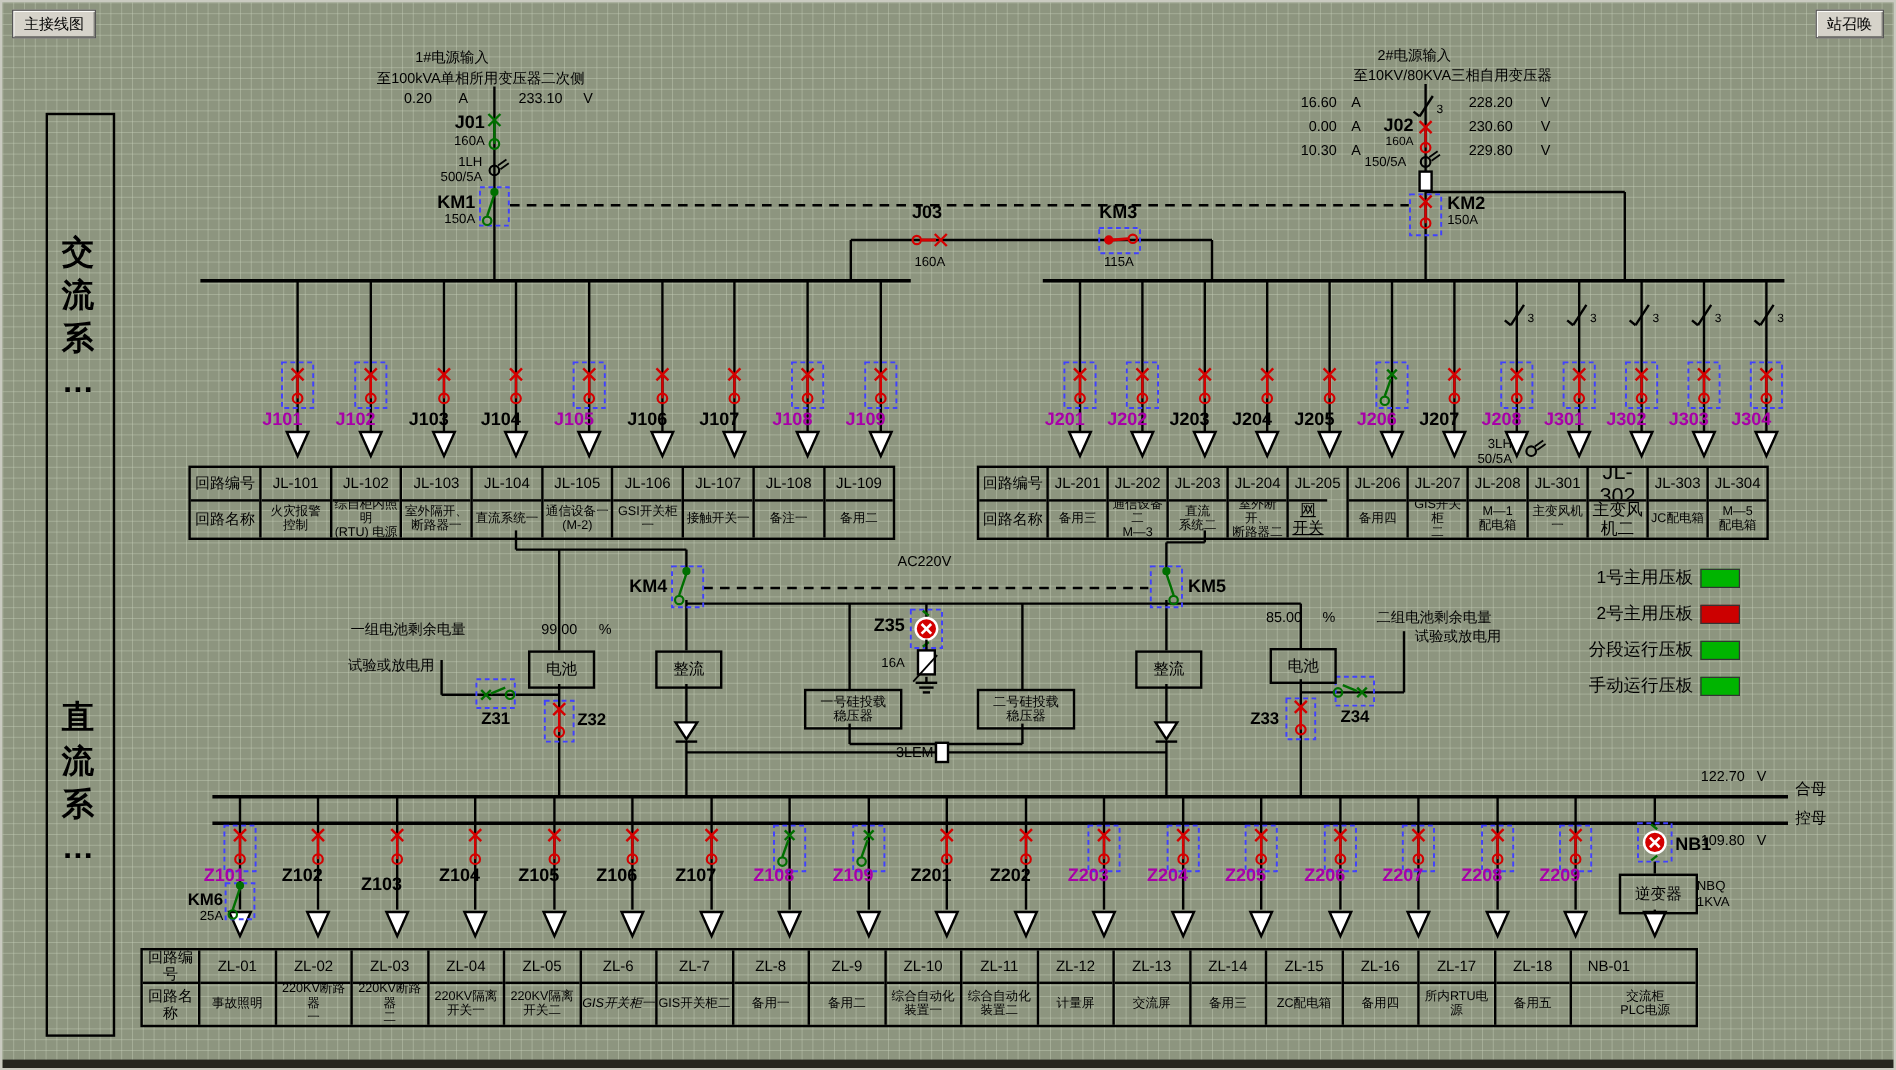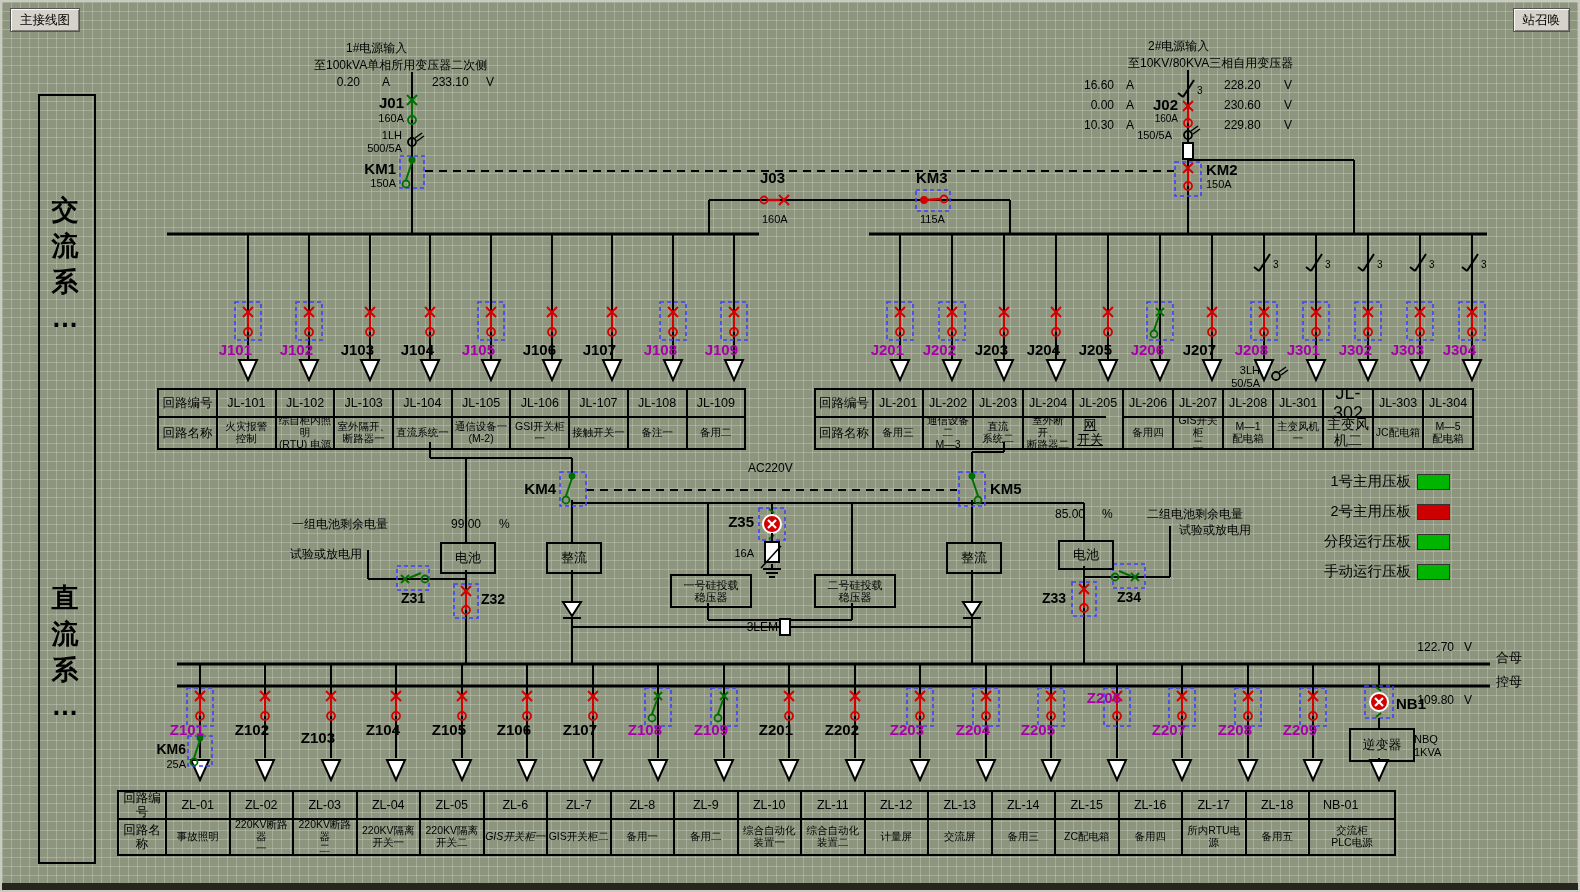--- a/index.html
+++ b/index.html
@@ -697,21 +697,21 @@
       <div class="lbl dev r" style="left: 464px; top: 720px;">Z105</div>
       <div class="lbl dev r" style="left: 529px; top: 720px;">Z106</div>
       <div class="lbl dev r" style="left: 595px; top: 720px;">Z107</div>
       <div class="lbl dev r mag" style="left: 660px; top: 720px;">Z108</div>
       <div class="lbl dev r mag" style="left: 726px; top: 720px;">Z109</div>
       <div class="lbl dev r" style="left: 791px; top: 720px;">Z201</div>
       <div class="lbl dev r" style="left: 857px; top: 720px;">Z202</div>
       <div class="lbl dev r mag" style="left: 922px; top: 720px;">Z203</div>
       <div class="lbl dev r mag" style="left: 988px; top: 720px;">Z204</div>
       <div class="lbl dev r mag" style="left: 1053px; top: 720px;">Z205</div>
-      <div class="lbl dev r mag" style="left: 1119px; top: 688px; text-align: center;">Z206</div>
+      <div class="lbl dev r mag" style="left: 1119px; top: 720px; text-align: center;">Z206</div>
       <div class="lbl dev r mag" style="left: 1184px; top: 720px;">Z207</div>
       <div class="lbl dev r mag" style="left: 1250px; top: 720px;">Z208</div>
       <div class="lbl dev r mag" style="left: 1315px; top: 720px;">Z209</div>
       <div class="box" style="left: 438px; top: 540px; width: 52px; height: 28px; font-size: 13px;">电池</div>
       <div class="box" style="left: 544px; top: 540px; width: 52px; height: 28px; font-size: 13px;">整流</div>
       <div class="box" style="left: 944px; top: 540px; width: 52px; height: 28px; font-size: 13px;">整流</div>
       <div class="box" style="left: 1056px; top: 538px; width: 52px; height: 26px; font-size: 13px;">电池</div>
       <div class="box" style="left: 668px; top: 572px; width: 78px; height: 30px; font-size: 11px;">一号硅投载
 稳压器</div>
       <div class="box" style="left: 812px; top: 572px; width: 78px; height: 30px; font-size: 11px;">二号硅投载
@@ -904,21 +904,21 @@
         <div class="tcol">
           <div class="tcell" style="width: 61.5px; height: 26px; font-size: 12.5px;">ZL-17</div>
           <div class="tcell row2" style="width: 61.5px; height: 34px; font-size: 10.5px;">所内RTU电源</div>
         </div>
         <div class="tcol">
           <div class="tcell" style="width: 61.5px; height: 26px; font-size: 12.5px;">ZL-18</div>
           <div class="tcell row2" style="width: 61.5px; height: 34px; font-size: 10.5px;">备用五</div>
         </div>
         <div class="tcol">
           <div class="tcell" style="width: 61.5px; height: 26px; font-size: 12.5px;">NB-01</div>
-          <div class="tcell row2" style="width: 84px; height: 34px; font-size: 10.5px;">交流柜
+          <div class="tcell row2" style="width: 84px; height: 34px; font-size: 10.5px; padding-left: 19px;">交流柜
 PLC电源</div>
         </div>
       </div>
     </div>
   <div id="legend">
       <div class="legend-row" style="top: 470px; left: 1288px; width: 160px; justify-content: flex-end;">
         <span class="legend-text">1号主用压板</span>
         <span class="legend-swatch" style="background: rgb(0, 180, 0);"></span>
       </div>
       <div class="legend-row" style="top: 500px; left: 1288px; width: 160px; justify-content: flex-end;">

